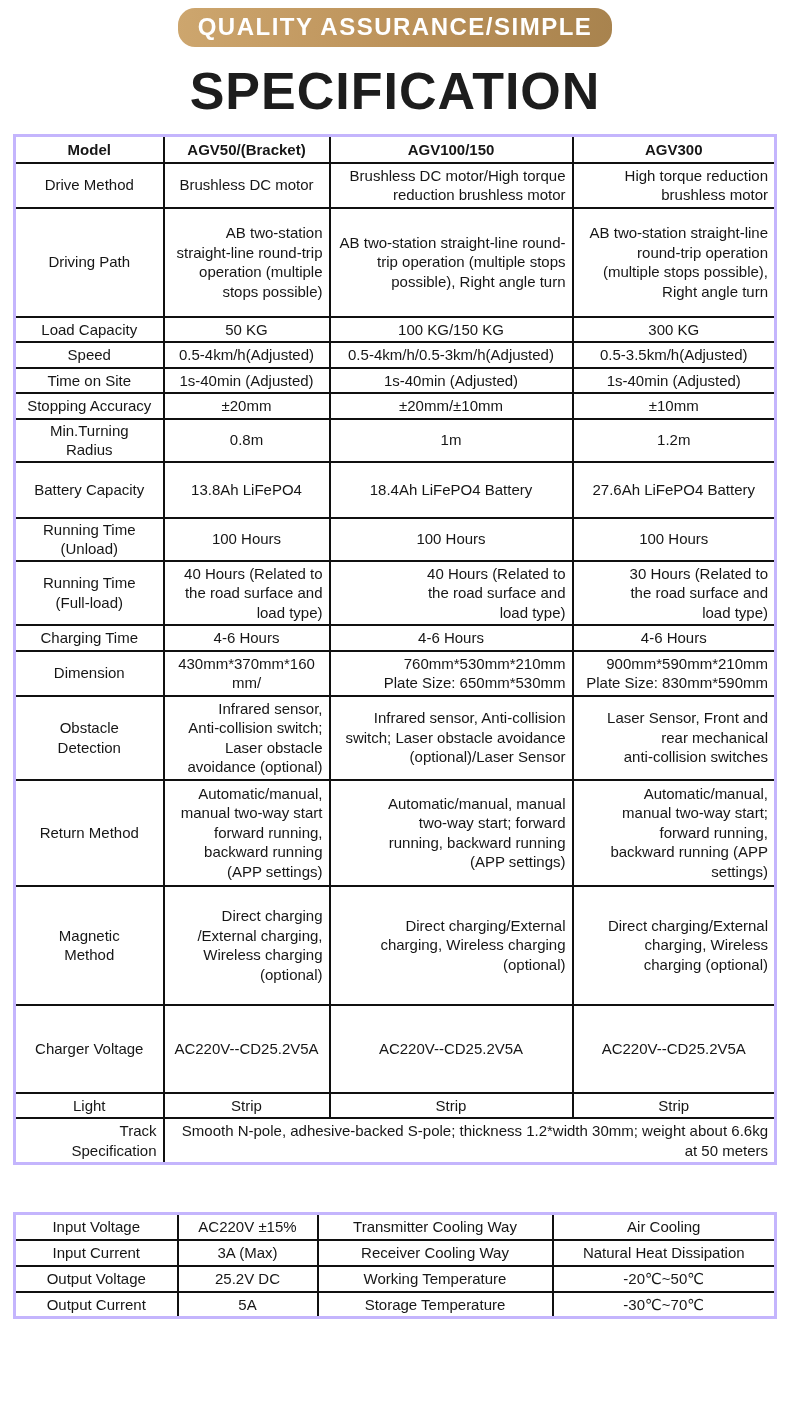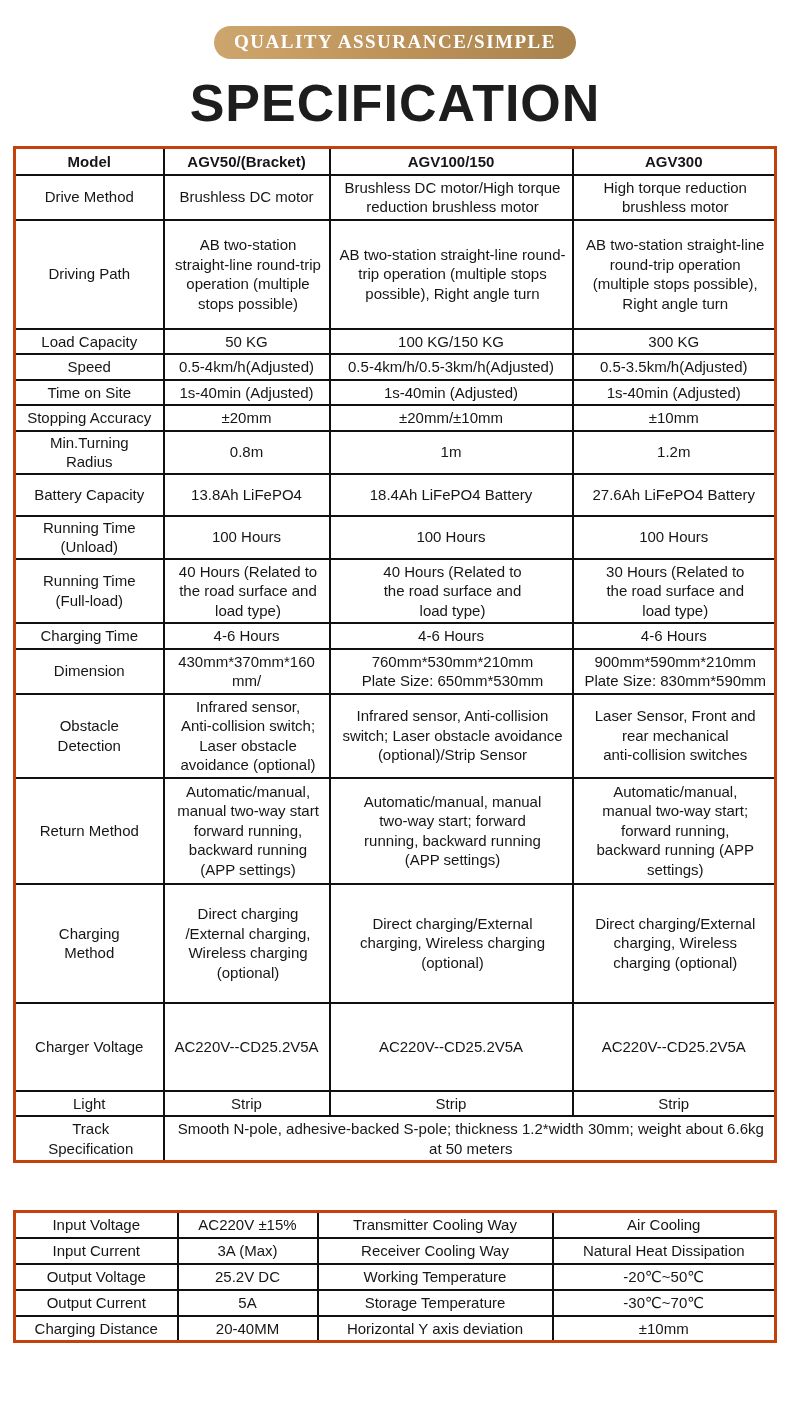--- a/index.html
+++ b/index.html
@@ -2,54 +2,53 @@
 <html><head>
 <meta charset="utf-8">
 <style>
   html,body { margin:0; padding:0; }
   body {
     width:790px; height:1427px; background:#ffffff;
     font-family:"Liberation Sans","DejaVu Sans",sans-serif;
     color:#161616; overflow:hidden;
   }
   .banner {
-    display:block; width:fit-content; margin:26px auto 0;
+    display:block; width:fit-content; margin:8px auto 0;
     padding:5px 20px 6px; border-radius:17px;
     background:linear-gradient(95deg,#cda66e 0%,#bb9159 55%,#a8834e 100%);
-    color:#ffffff; font-size:19px; font-weight:bold; letter-spacing:1.5px;
+    color:#ffffff; font-size:24px; font-weight:bold; letter-spacing:1.5px;
     white-space:nowrap;
-    font-family:Liberation Serif, serif;
   }
   .page-title {
     margin:16px 0 14px; text-align:center;
     font-size:52px; font-weight:800; letter-spacing:1px; line-height:1.1;
     color:#1d1d1d;
   }
   table {
     border-collapse:collapse; margin:0 auto; table-layout:fixed;
-    width:761px; border:3px solid #c2410c;
+    width:761px; border:3px solid #c4b5fd;
   }
   td {
     border:2px solid #101010; font-size:15px; line-height:1.3;
     padding:2px 5px; text-align:center; vertical-align:middle;
     white-space:pre-line; word-wrap:break-word;
   }
   td.lbl { font-weight:normal; padding:1px 3px; }
   td.hdr { font-weight:bold; }
-  td.left { text-align:center; padding-left:9px; padding-right:6px; }
+  td.left { text-align:right; padding-left:9px; padding-right:6px; }
   
   #spec-body tr:nth-child(1){height:27px}
   #spec-body tr:nth-child(2){height:43px}
   #spec-body tr:nth-child(3){height:109px}
   #spec-body tr:nth-child(4){height:24px}
   #spec-body tr:nth-child(5){height:23px}
   #spec-body tr:nth-child(6){height:23px}
   #spec-body tr:nth-child(7){height:23px}
   #spec-body tr:nth-child(8){height:43px}
-  #spec-body tr:nth-child(9){height:42px}
+  #spec-body tr:nth-child(9){height:56px}
   #spec-body tr:nth-child(10){height:43px}
   #spec-body tr:nth-child(11){height:63px}
   #spec-body tr:nth-child(12){height:23px}
   #spec-body tr:nth-child(13){height:45px}
   #spec-body tr:nth-child(14){height:44px}
   #spec-body tr:nth-child(15){height:106px}
   #spec-body tr:nth-child(16){height:119px}
   #spec-body tr:nth-child(17){height:88px}
   #spec-body tr:nth-child(18){height:22px}
   #spec-body tr:nth-child(19){height:22px}
@@ -163,21 +162,21 @@
         <td class="left">900mm*590mm*210mm
 Plate Size: 830mm*590mm</td>
       </tr>
       <tr>
         <td class="lbl">Obstacle
 Detection</td>
         <td class="left">Infrared sensor,
 Anti-collision switch;
 Laser obstacle
 avoidance (optional)</td>
-        <td class="left">Infrared sensor, Anti-collision switch; Laser obstacle avoidance (optional)/Strip Sensor</td>
+        <td class="left">Infrared sensor, Anti-collision switch; Laser obstacle avoidance (optional)/Laser Sensor</td>
         <td class="left">Laser Sensor, Front and
 rear mechanical
 anti-collision switches</td>
       </tr>
       <tr>
         <td class="lbl">Return Method</td>
         <td class="left">Automatic/manual,
 manual two-way start
 forward running,
 backward running
@@ -186,21 +185,21 @@
 two-way start; forward
 running, backward running
 (APP settings)</td>
         <td class="left">Automatic/manual,
 manual two-way start;
 forward running,
 backward running (APP
 settings)</td>
       </tr>
       <tr>
-        <td class="lbl">Charging
+        <td class="lbl">Magnetic
 Method</td>
         <td class="left">Direct charging
 /External charging,
 Wireless charging
 (optional)</td>
         <td class="left">Direct charging/External
 charging, Wireless charging
 (optional)</td>
         <td class="left">Direct charging/External
 charging, Wireless
@@ -251,20 +250,14 @@
         <td>25.2V DC</td>
         <td>Working Temperature</td>
         <td>-20℃~50℃</td>
       </tr>
       <tr>
         <td class="lbl">Output Current</td>
         <td>5A</td>
         <td>Storage Temperature</td>
         <td>-30℃~70℃</td>
       </tr>
-      <tr>
-        <td class="lbl">Charging Distance</td>
-        <td>20-40MM</td>
-        <td>Horizontal Y axis deviation</td>
-        <td>±10mm</td>
-      </tr>
     </tbody>
 </table>
 
 </body></html>

